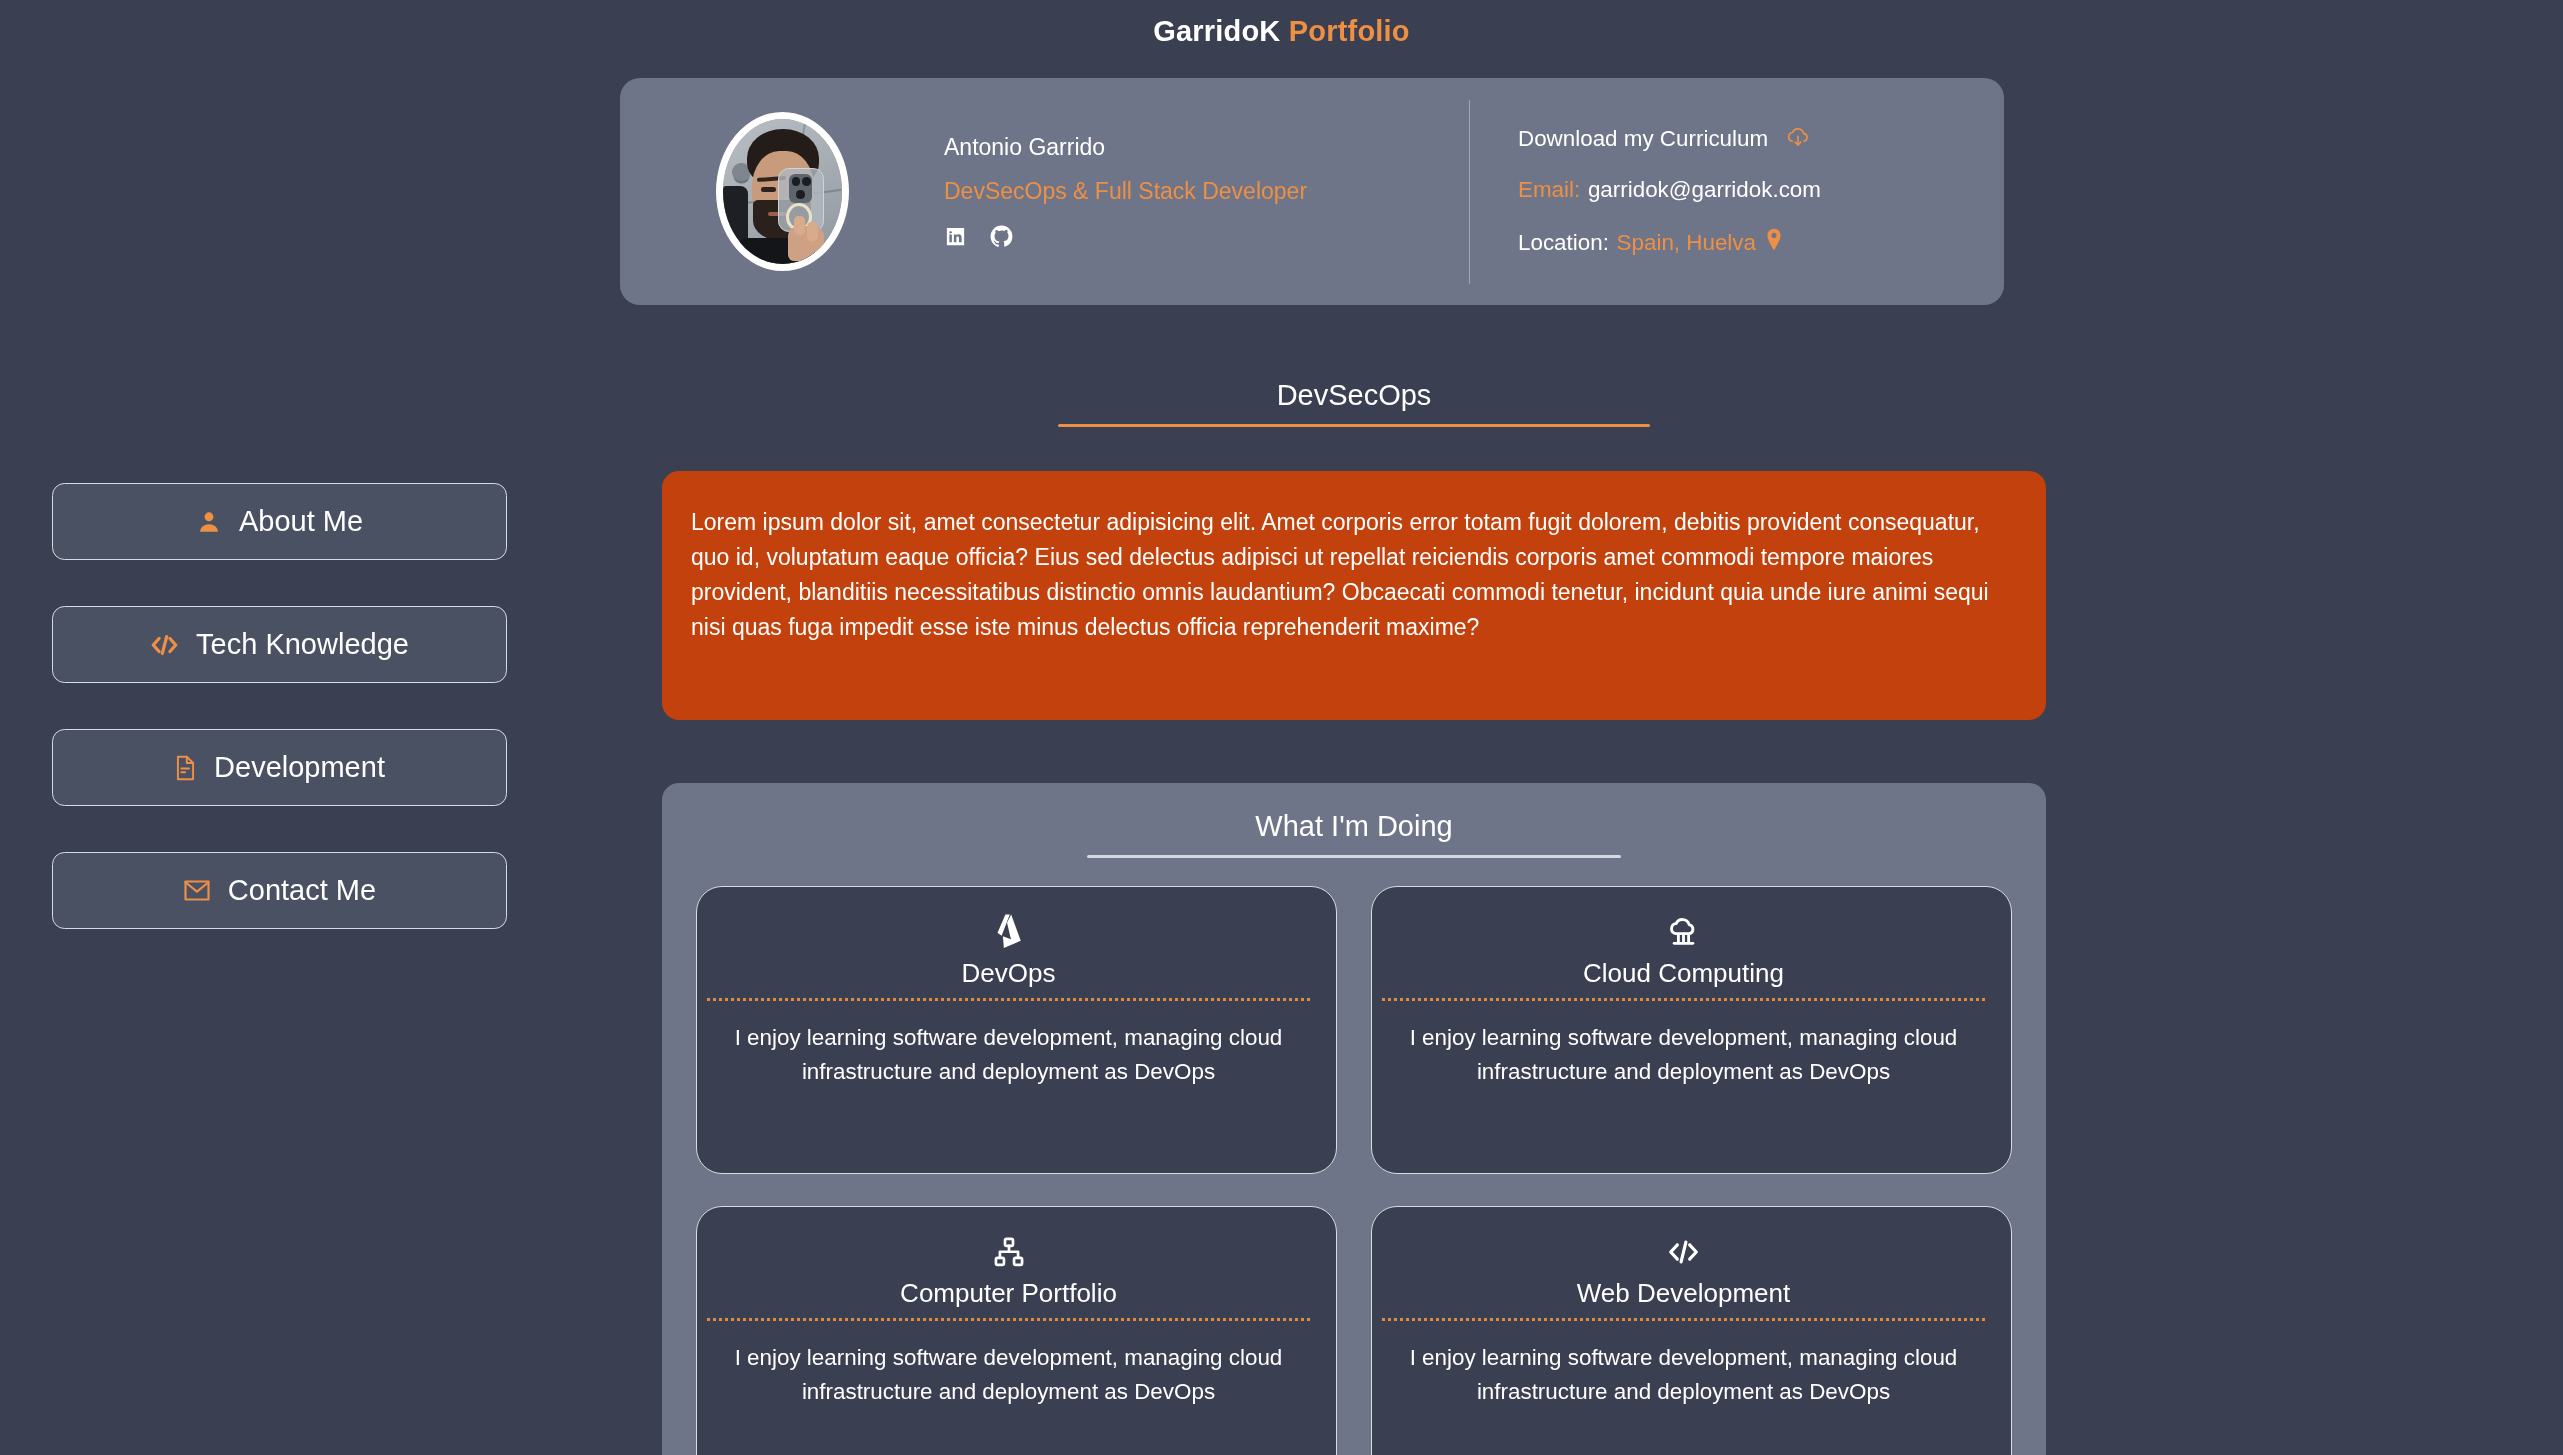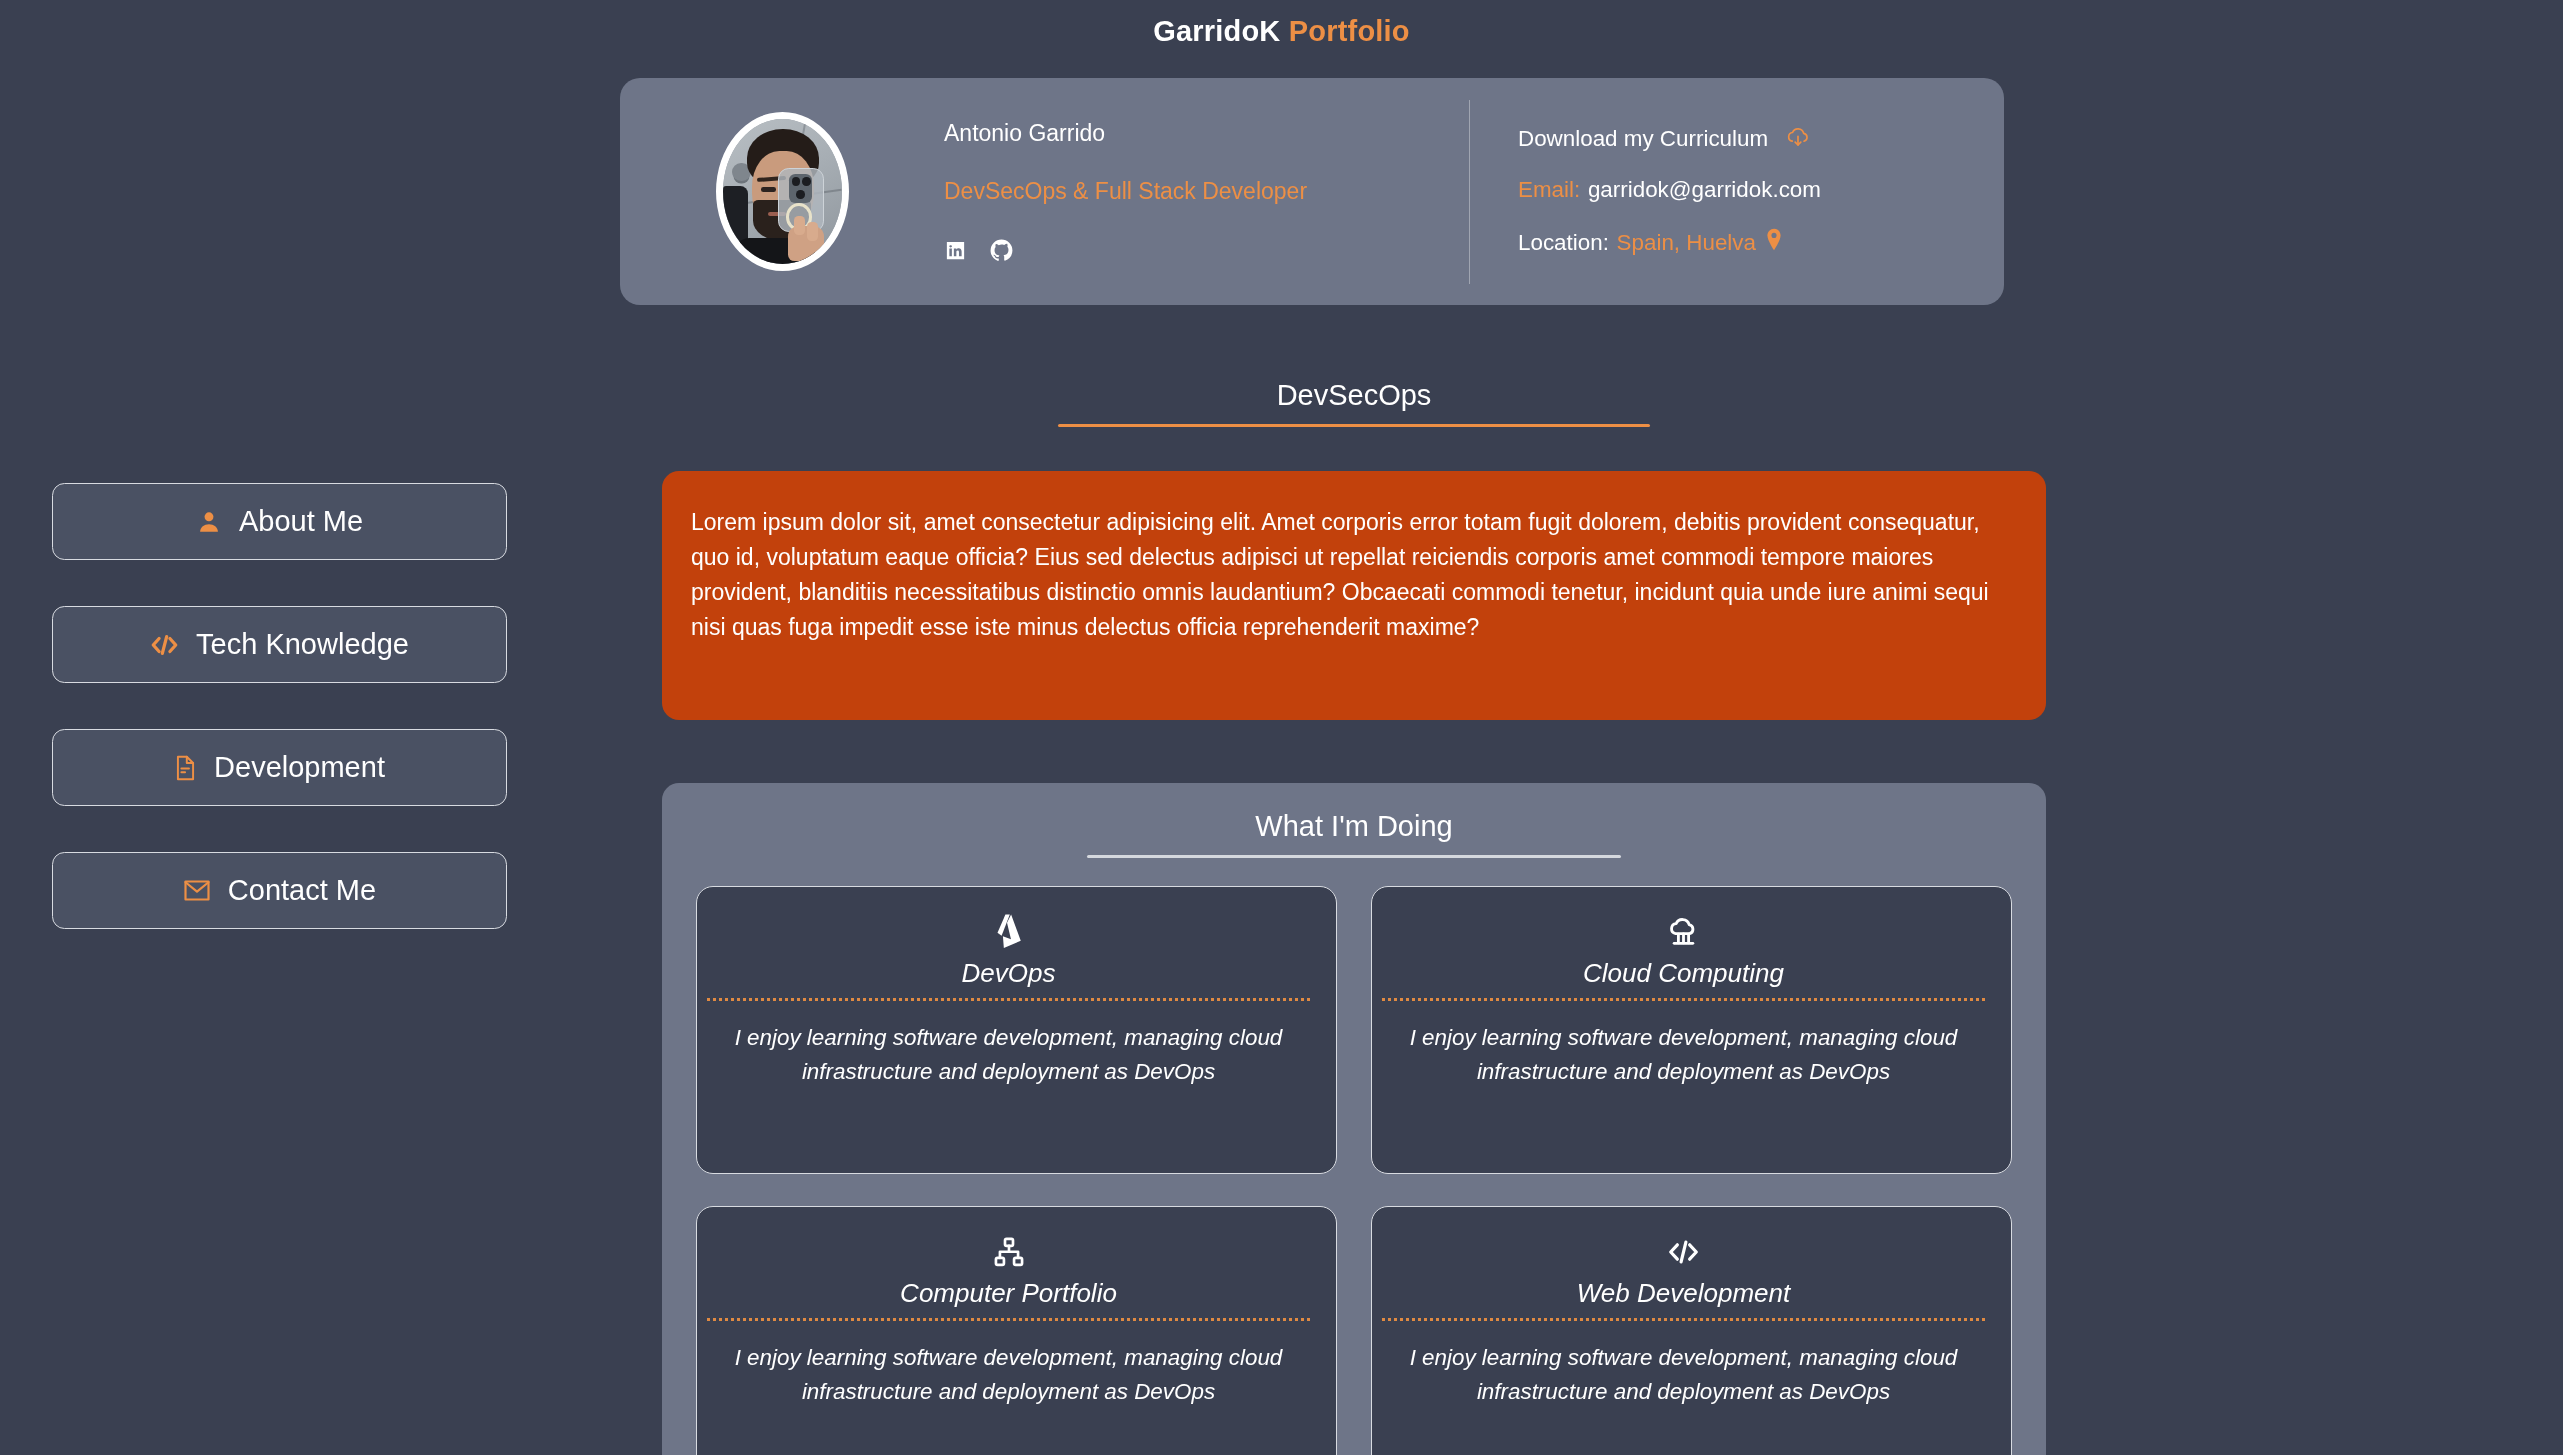--- a/index.html
+++ b/index.html
@@ -75,21 +75,21 @@
   .av-ring   { position:absolute; left:53%; top:58%; width:22%; height:19%; border:3.1px solid #e8e2c9; border-radius:50%;}
   .av-hand   { position:absolute; left:55%; bottom:2%; width:30%; height:24%; background:#cfa184; border-radius:30% 30% 18% 18%;}
   .av-fing   { position:absolute; width:9%; height:13%; background:#d8ab8d; border-radius:4.6px;}
 
   .profile-left {
     flex: 1;
     padding-left: 46px;
     display: flex;
     flex-direction: column;
     justify-content: center;
-    gap: 31px;
+    gap: 17px;
   }
   .profile-name { font-size: 23px; color: #ffffff; }
   .profile-role { font-size: 23px; color: #ed8f45; }
   .social-row { display: flex; align-items: center; gap: 21.7px; margin-top: 1.5px; }
   .social-row svg { display: block; }
 
   .profile-divider {
     width: 1.5px;
     height: 184px;
     background: rgba(255,255,255,0.35);
@@ -161,25 +161,24 @@
   }
   .doing-grid {
     display: grid;
     grid-template-columns: 1fr 1fr;
     gap: 32px 34px;
     margin-top: 28px;
   }
   .doing-card {
     background: #3a4051;
     border: 1.5px solid #d8dbe1;
-    border-radius: 17px;
+    border-radius: 26px;
     padding: 23px 26px 26px 10px;
     text-align: center;
     min-height: 288px;
-    font-style: italic;
   }
   .doing-card .card-icon { height: 43px; display: flex; align-items: center; justify-content: center; }
   .doing-card .card-icon svg { display: block; }
   .doing-card .card-title {
     font-size: 26px;
     color: #ffffff;
     margin-top: 4.6px;
     line-height: 1.2;
   }
   .doing-card .dotted {

